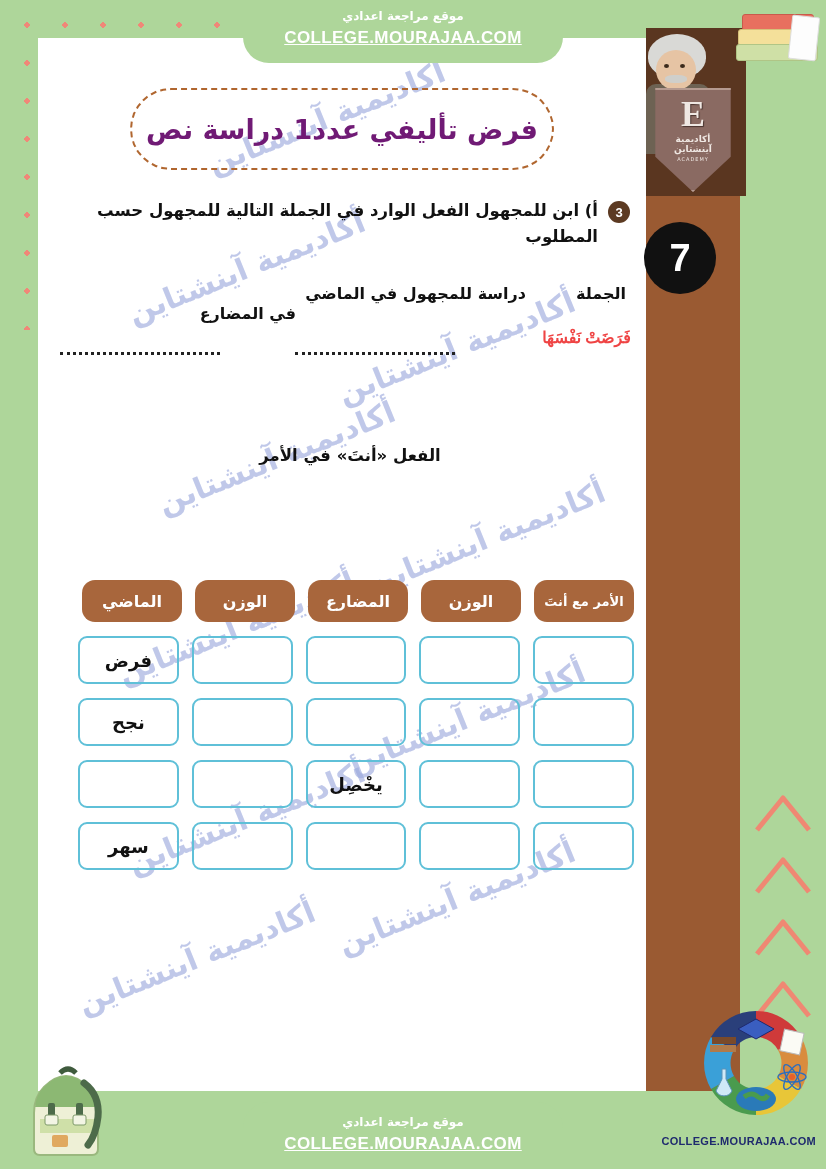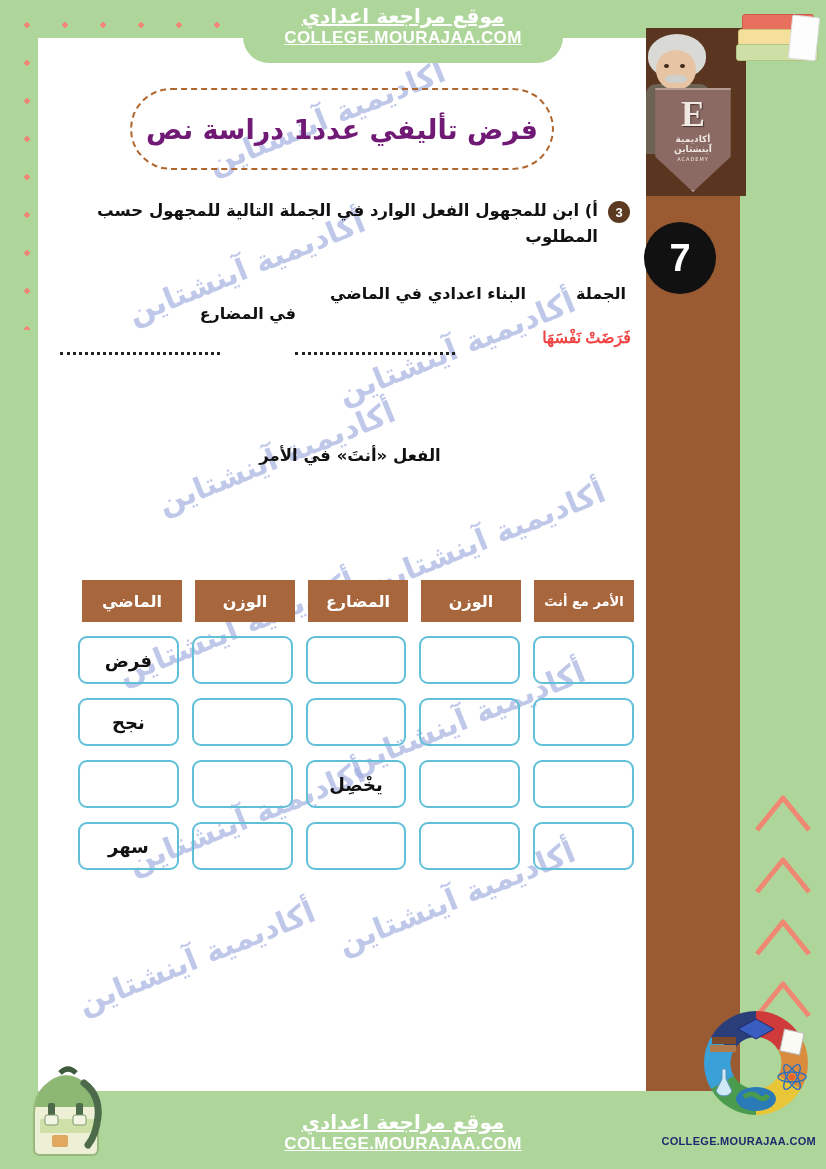--- a/index.html
+++ b/index.html
@@ -28,21 +28,21 @@
 
   
   .banner{
     position:absolute;background:#aed69a;color:#ffffff;text-align:center;
     border-bottom-left-radius:26px;border-bottom-right-radius:26px;
     z-index:6;
   }
   .banner.head{left:243px;top:0;width:320px;height:58px;padding-top:5px;}
   .banner.foot{left:243px;bottom:0px;width:320px;height:58px;padding-top:9px;
                border-radius:26px 26px 0 0;}
-  .banner .ar{font-size:20px;font-weight:bold;text-decoration:underline;line-height:22px;
+  .banner .ar{font-size:12px;font-weight:bold;line-height:22px;
               font-family:"DejaVu Sans",sans-serif;}
   .banner .en{font-size:17px;font-weight:bold;letter-spacing:.4px;text-decoration:underline;
               line-height:22px;font-family:"Liberation Sans",sans-serif;}
 
   
   .wm{position:absolute;color:#9aa8dd;opacity:.62;font-weight:bold;white-space:nowrap;
       font-family:"DejaVu Sans",sans-serif;pointer-events:none;z-index:2;}
 
   
   .sidebar{position:absolute;right:86px;top:38px;width:94px;height:1053px;background:#9a5a32;z-index:4;}
@@ -100,21 +100,21 @@
   
   .sub-head{position:absolute;z-index:5;font-size:16px;font-weight:bold;color:#111;
             font-family:"DejaVu Sans",sans-serif;white-space:nowrap;}
   .dotline{position:absolute;z-index:5;border-bottom:3px dotted #222;height:0;}
   .sentence{position:absolute;z-index:5;font-size:16px;font-weight:bold;color:#ef4444;
             font-family:Liberation Serif, serif;white-space:nowrap;}
 
   
   .tbl{position:absolute;left:78px;top:580px;width:556px;z-index:5;}
   .trow{display:flex;flex-direction:row;justify-content:flex-start;gap:13px;margin-bottom:14px;}
-  .th{width:100px;height:42px;background:#a8663c;border-radius:0;color:#fff;
+  .th{width:100px;height:42px;background:#a8663c;border-radius:13px;color:#fff;
       display:flex;align-items:center;justify-content:center;font-size:16px;font-weight:bold;
       font-family:"DejaVu Sans",sans-serif;white-space:nowrap;}
   .th.small{font-size:13px;}
   .td{width:100px;height:44px;background:transparent;border:2px solid #5fc0d8;border-radius:9px;
       display:flex;align-items:center;justify-content:center;font-size:18px;font-weight:bold;
       color:#111;font-family:"DejaVu Sans",sans-serif;}
 
   
   .pack{position:absolute;left:14px;bottom:12px;width:104px;height:98px;z-index:7;}
 
@@ -203,21 +203,21 @@
   <div class="title-box">
     <div class="t">فرض تأليفي عدد1  دراسة نص</div>
   </div>
 
   <div class="qbadge" style="left:608px;top:201px;z-index:6;">3</div>
   <div class="qrow" style="left:80px;top:198px;width:518px;text-align:right;">
     <div class="qtext">أ) ابن للمجهول الفعل الوارد في الجملة التالية للمجهول حسب المطلوب</div>
   </div>
 
   <div class="sub-head" style="right:200px;top:284px;">الجملة</div>
-  <div class="sub-head" style="right:300px;top:284px;">البناء اعدادي في الماضي</div>
+  <div class="sub-head" style="right:300px;top:284px;">دراسة للمجهول في الماضي</div>
   <div class="sub-head" style="right:530px;top:284px;margin-top:20px;">في المضارع</div>
 
   <div class="sentence" style="right:195px;top:328px;">فَرَضَتْ نَفْسَهَا</div>
   <div class="dotline" style="left:295px;top:352px;width:160px;"></div>
   <div class="dotline" style="left:60px;top:352px;width:160px;"></div>
 
   <div class="qrow" style="left:80px;top:443px;width:540px;text-align:right;">
     <div class="qtext" style="text-align:center;">الفعل «أنتَ» في الأمر</div>
   </div>
 

